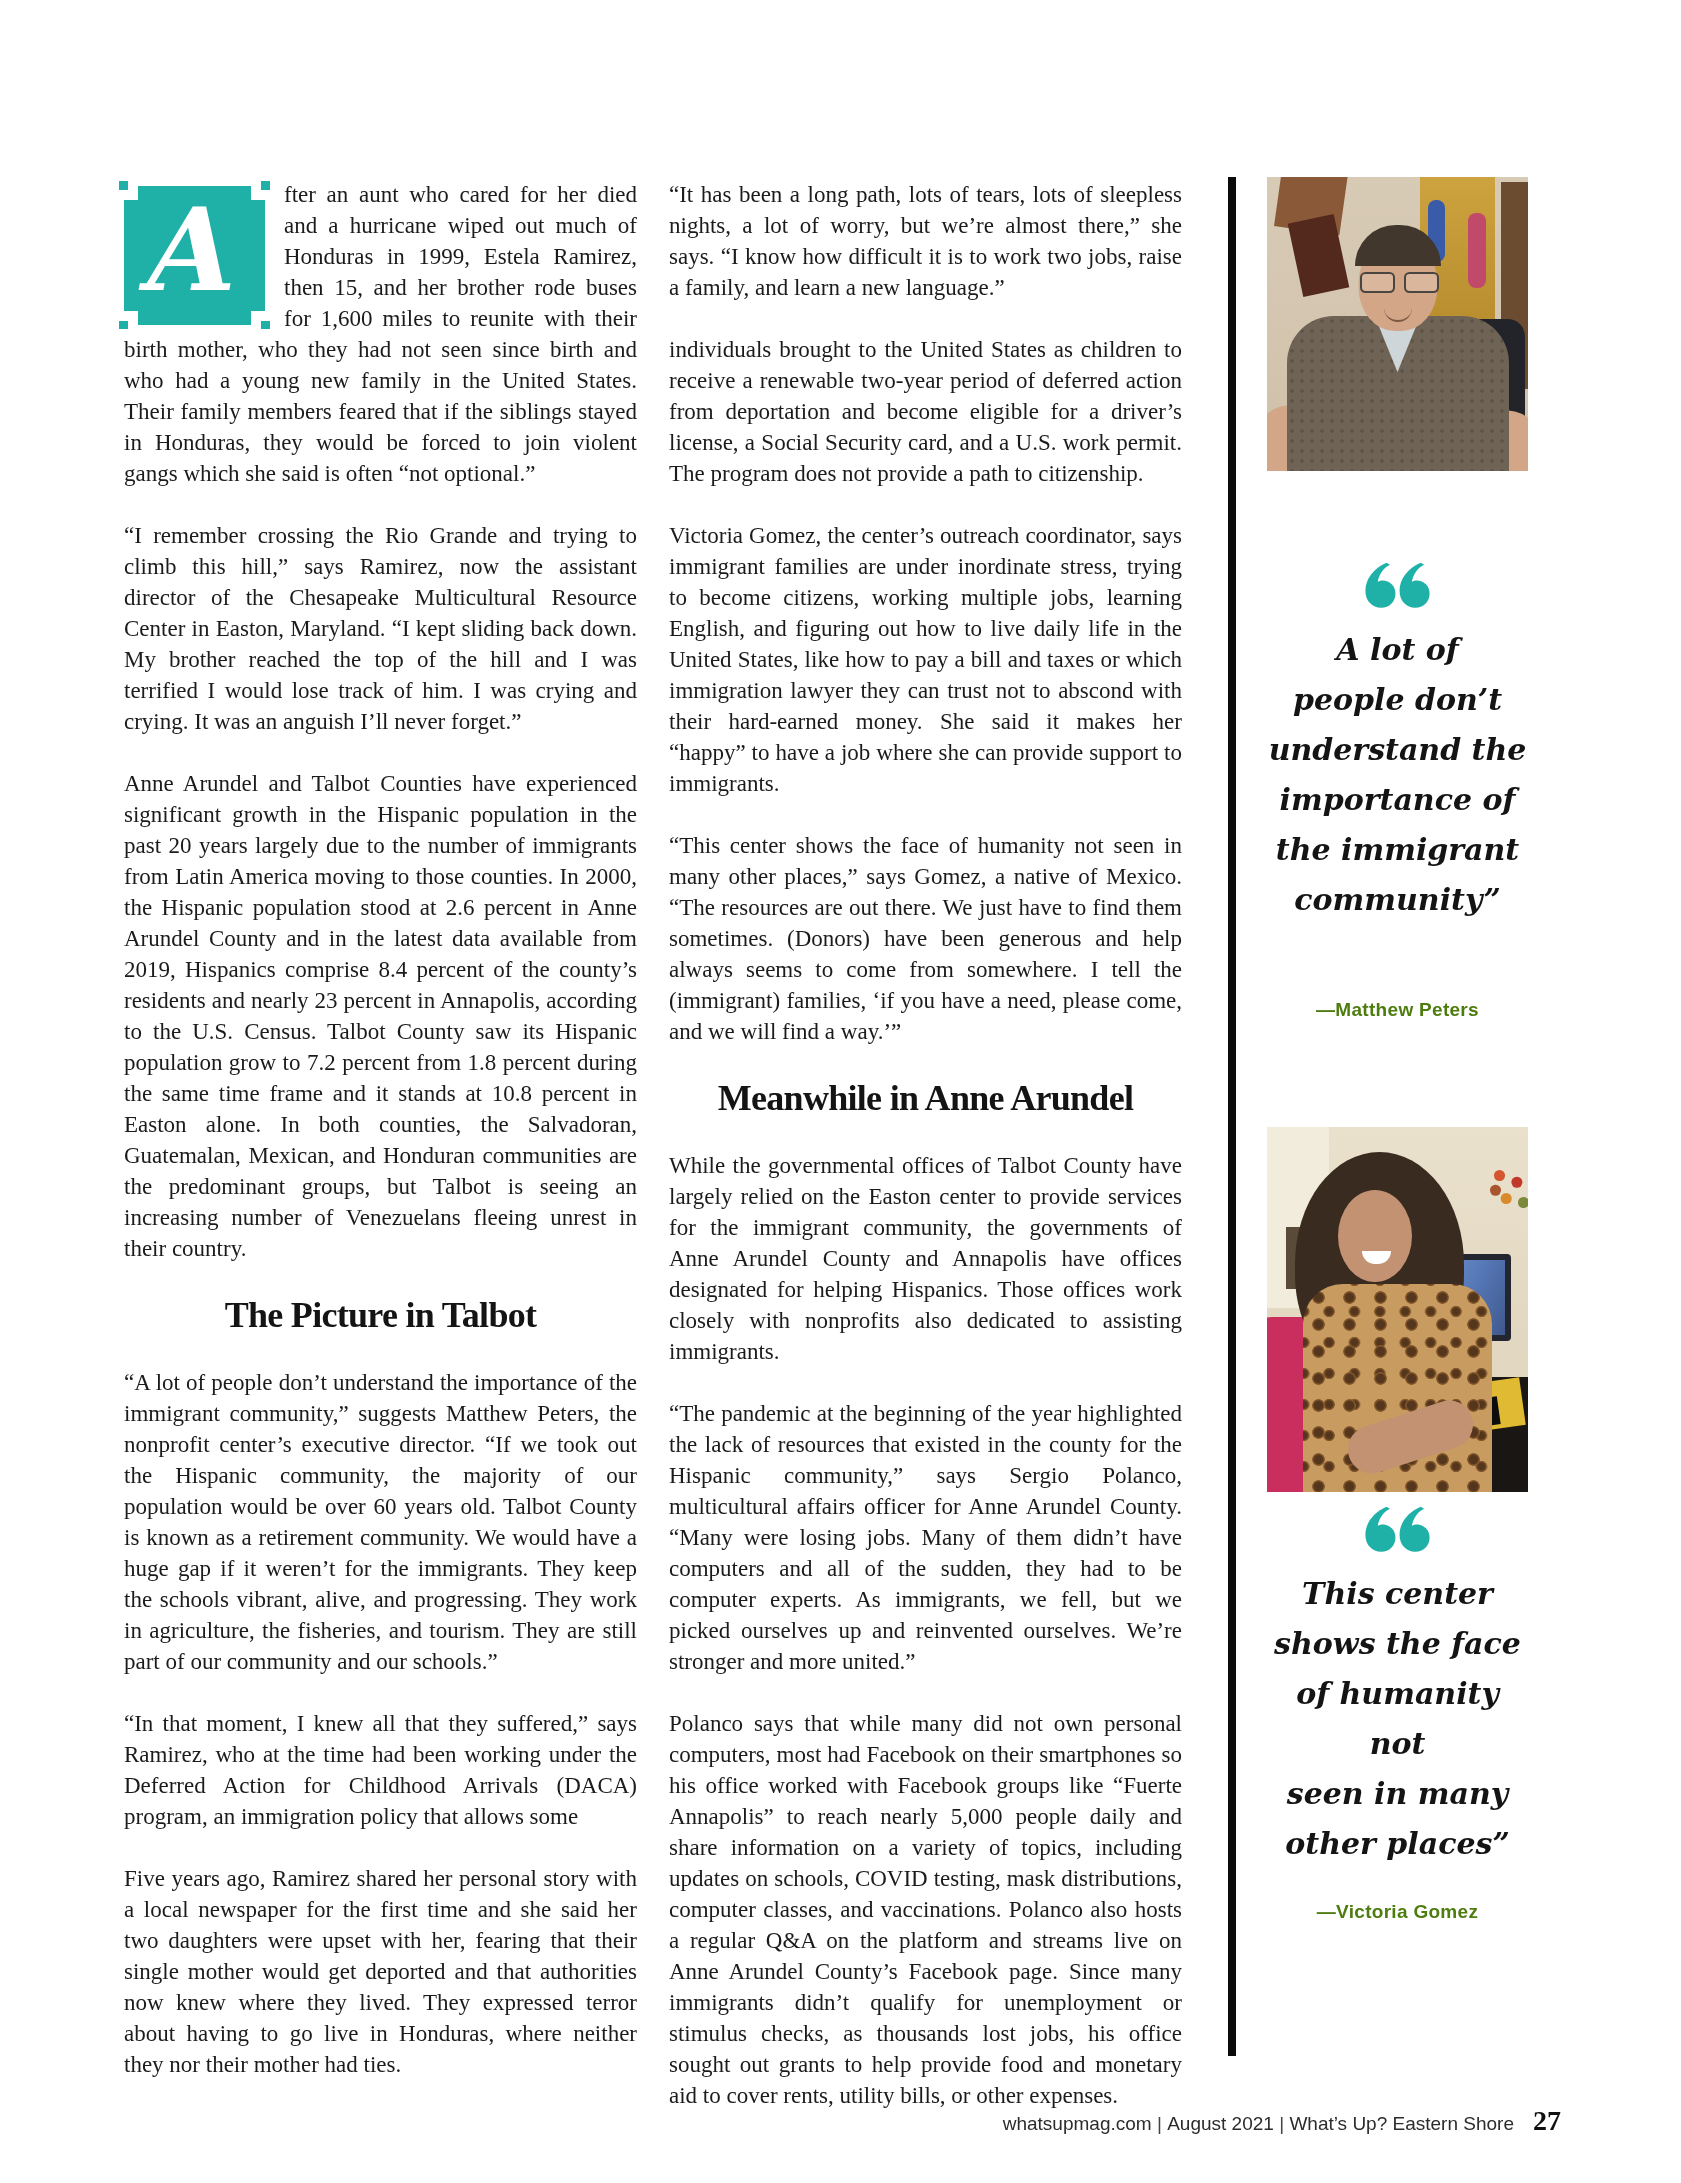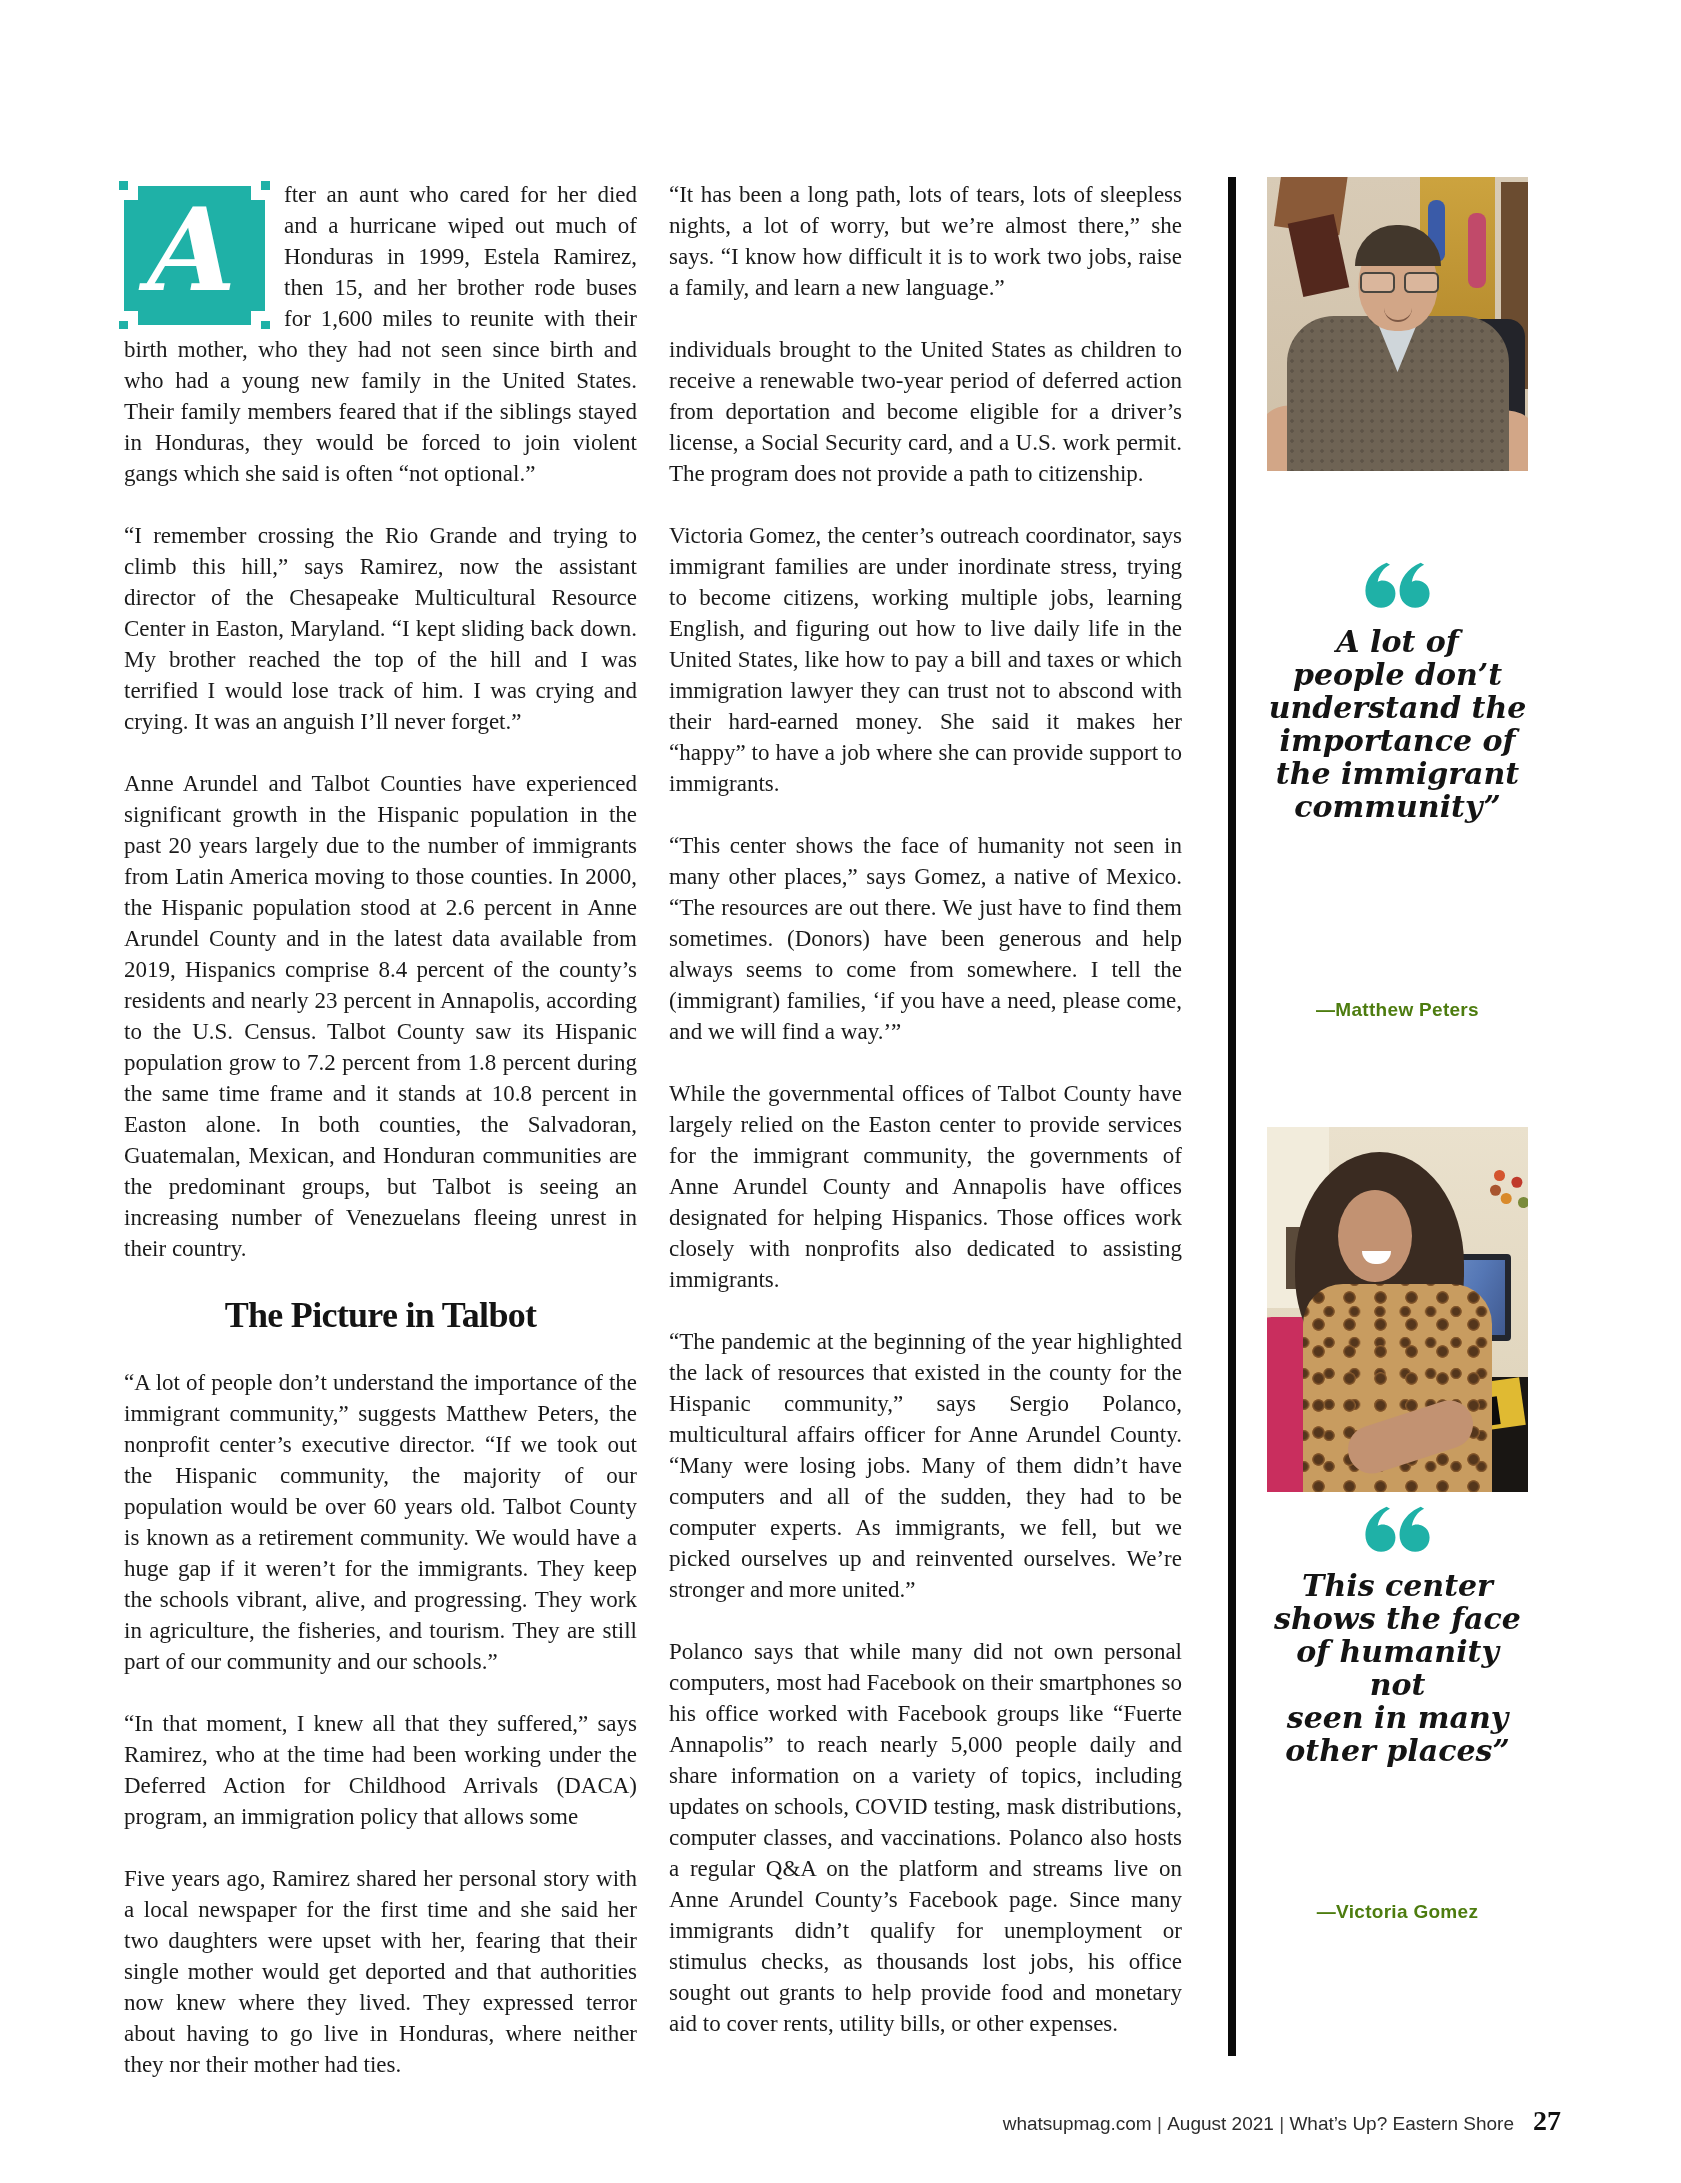--- a/index.html
+++ b/index.html
@@ -103,21 +103,21 @@
   .p2-arm{left:79px;top:286px;width:129px;height:48px;background:#c29272;border-radius:27px;transform:rotate(-18deg);}
 
   
   .quote-icon{width:261px;display:flex;justify-content:center;}
   .qi1{top:561px;} .qi2{top:1505px;}
   .quote-icon svg{width:71px;height:50px;}
   .quote-icon path{fill:#1fb1a7;}
 
   .pullquote{
     width:261px;text-align:center;font-family:"DejaVu Serif",serif;
-    font-weight:bold;font-style:italic;font-size:30px;line-height:33px;
+    font-weight:bold;font-style:italic;font-size:30px;line-height:50px;
     color:#141414;white-space:pre-line;margin:0;
   }
   .pq1{top:625px;} .pq2{top:1569px;}
 
   .attribution{
     width:261px;text-align:center;font-family:"Liberation Sans",sans-serif;
     font-weight:bold;font-size:19px;letter-spacing:0.3px;color:#4d7c0f;
   }
   .a1{top:999px;} .a2{top:1901px;}
 
@@ -154,20 +154,21 @@
     <p>“A lot of people don’t understand the importance of the immigrant community,” suggests Matthew Peters, the nonprofit center’s executive director. “If we took out the Hispanic community, the majority of our population would be over 60 years old. Talbot County is known as a retirement community. We would have a huge gap if it weren’t for the immigrants. They keep the schools vibrant, alive, and progressing. They work in agriculture, the fisheries, and tourism. They are still part of our community and our schools.”</p>
     <p>“In that moment, I knew all that they suffered,” says Ramirez, who at the time had been working under the Deferred Action for Childhood Arrivals (DACA) program, an immigration policy that allows some</p>
     <p>Five years ago, Ramirez shared her personal story with a local newspaper for the first time and she said her two daughters were upset with her, fearing that their single mother would get deported and that authorities now knew where they lived. They expressed terror about having to go live in Honduras, where neither they nor their mother had ties.</p>
   </section>
 
   <section class="col col2">
     <p>“It has been a long path, lots of tears, lots of sleepless nights, a lot of worry, but we’re almost there,” she says. “I know how difficult it is to work two jobs, raise a family, and learn a new language.”</p>
     <p>individuals brought to the United States as children to receive a renewable two-year period of deferred action from deportation and become eligible for a driver’s license, a Social Security card, and a U.S. work permit. The program does not provide a path to citizenship.</p>
     <p>Victoria Gomez, the center’s outreach coordinator, says immigrant families are under inordinate stress, trying to become citizens, working multiple jobs, learning English, and figuring out how to live daily life in the United States, like how to pay a bill and taxes or which immigration lawyer they can trust not to abscond with their hard-earned money. She said it makes her “happy” to have a job where she can provide support to immigrants.</p>
     <p>“This center shows the face of humanity not seen in many other places,” says Gomez, a native of Mexico. “The resources are out there. We just have to find them sometimes. (Donors) have been generous and help always seems to come from somewhere. I tell the (immigrant) families, ‘if you have a need, please come, and we will find a way.’”</p>
+    <h2 class="section-heading">Meanwhile in Anne Arundel</h2>
     <p>While the governmental offices of Talbot County have largely relied on the Easton center to provide services for the immigrant community, the governments of Anne Arundel County and Annapolis have offices designated for helping Hispanics. Those offices work closely with nonprofits also dedicated to assisting immigrants.</p>
     <p>“The pandemic at the beginning of the year highlighted the lack of resources that existed in the county for the Hispanic community,” says Sergio Polanco, multicultural affairs officer for Anne Arundel County. “Many were losing jobs. Many of them didn’t have computers and all of the sudden, they had to be computer experts. As immigrants, we fell, but we picked ourselves up and reinvented ourselves. We’re stronger and more united.”</p>
     <p>Polanco says that while many did not own personal computers, most had Facebook on their smartphones so his office worked with Facebook groups like “Fuerte Annapolis” to reach nearly 5,000 people daily and share information on a variety of topics, including updates on schools, COVID testing, mask distributions, computer classes, and vaccinations. Polanco also hosts a regular Q&amp;A on the platform and streams live on Anne Arundel County’s Facebook page. Since many immigrants didn’t qualify for unemployment or stimulus checks, as thousands lost jobs, his office sought out grants to help provide food and monetary aid to cover rents, utility bills, or other expenses.</p>
   </section>
 
   <div class="divider-bar"></div>
 
   <aside class="sidebar">
 
     <figure class="photo photo1" style="margin:0;">

